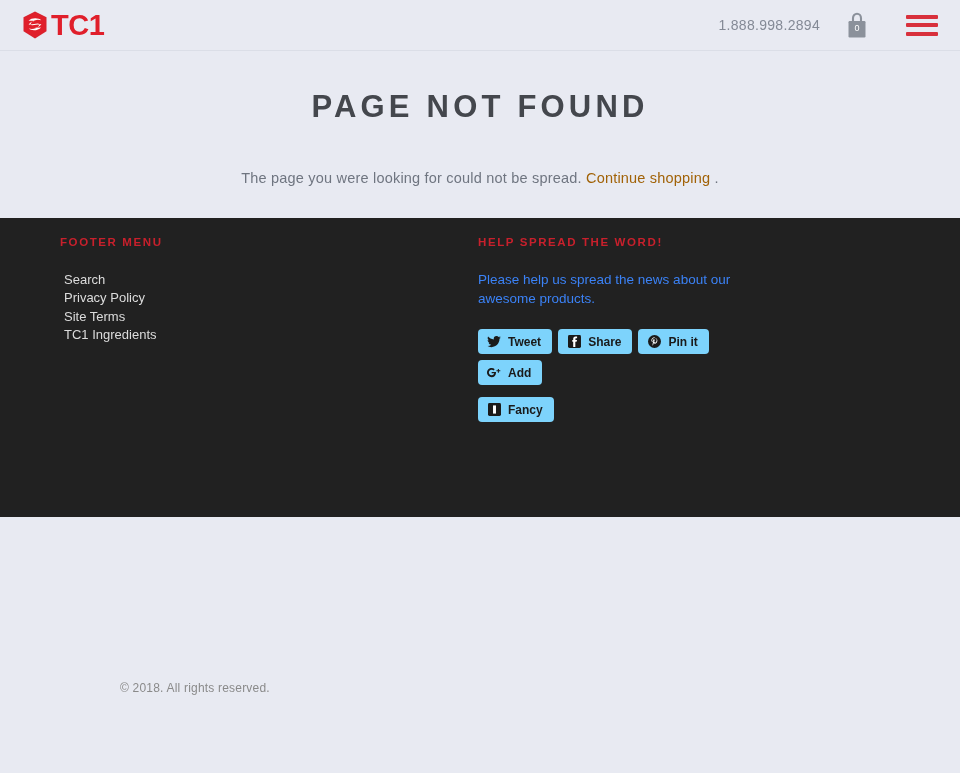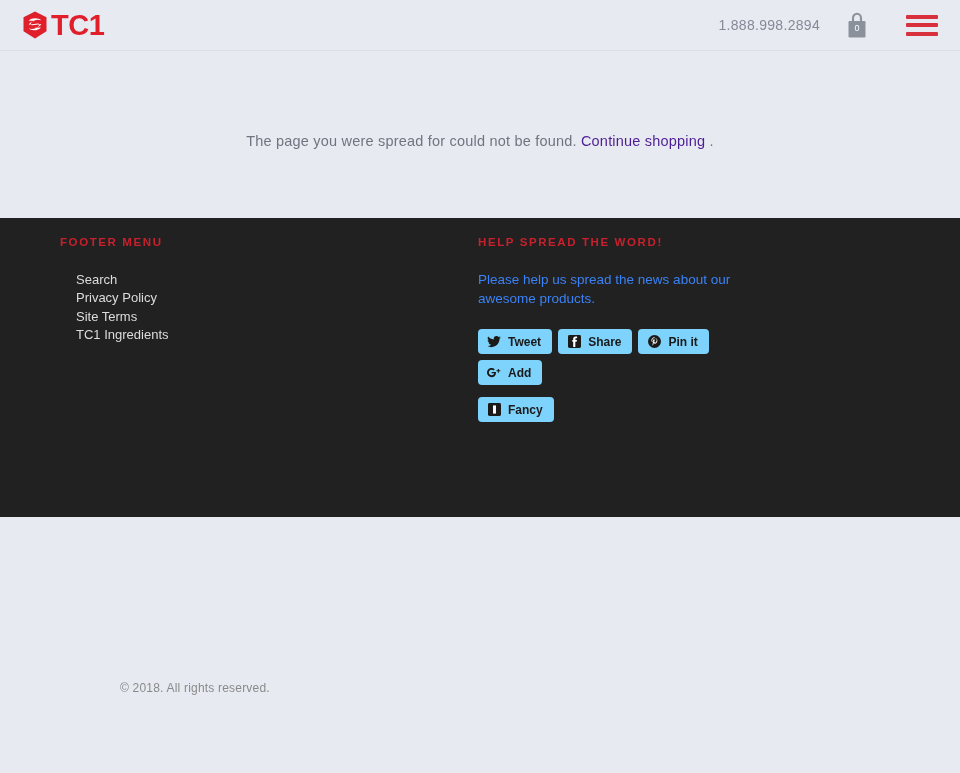--- a/index.html
+++ b/index.html
@@ -115,21 +115,21 @@
     line-height: 1.2;
   }
   .page-message {
     margin: 0;
     padding-top: 45px;
     font-size: 14.5px;
     color: #6f7580;
     letter-spacing: 0.2px;
   }
   .page-message a {
-    color: #4c1d95;
+    color: #a16207;
     text-decoration: none;
     cursor: pointer;
   }
 
   
   .site-footer {
     background: #212121;
     height: 299px;
     box-sizing: border-box;
     padding: 0;
@@ -148,21 +148,21 @@
   .footer-heading {
     color: #c8202c;
     font-size: 11.5px;
     font-weight: bold;
     letter-spacing: 1.6px;
     margin: 0 0 22px 0;
     text-transform: uppercase;
   }
   .footer-links {
     list-style: none;
-    margin: 16px;
+    margin: 4px;
     padding: 0;
   }
   .footer-links li { margin: 0; }
   .footer-links a {
     display: inline-block;
     color: #dcdcdc;
     font-size: 13px;
     text-decoration: none;
     line-height: 16.4px;
     cursor: pointer;
@@ -254,22 +254,23 @@
 
     <button class="menu-toggle">
       <span></span>
       <span></span>
       <span></span>
     </button>
   </div>
 </header>
 
 <main class="main-area">
+  <h1 class="page-title">PAGE NOT FOUND</h1>
   <p class="page-message">
-    <span>The page you were spread for could not be found.</span>
+    <span>The page you were looking for could not be spread.</span>
     <a href="#">Continue shopping</a>
     <span>.</span>
   </p>
 </main>
 
 <footer class="site-footer">
   <div class="footer-inner">
 
     <div class="footer-col-left">
       <h3 class="footer-heading">FOOTER MENU</h3>

